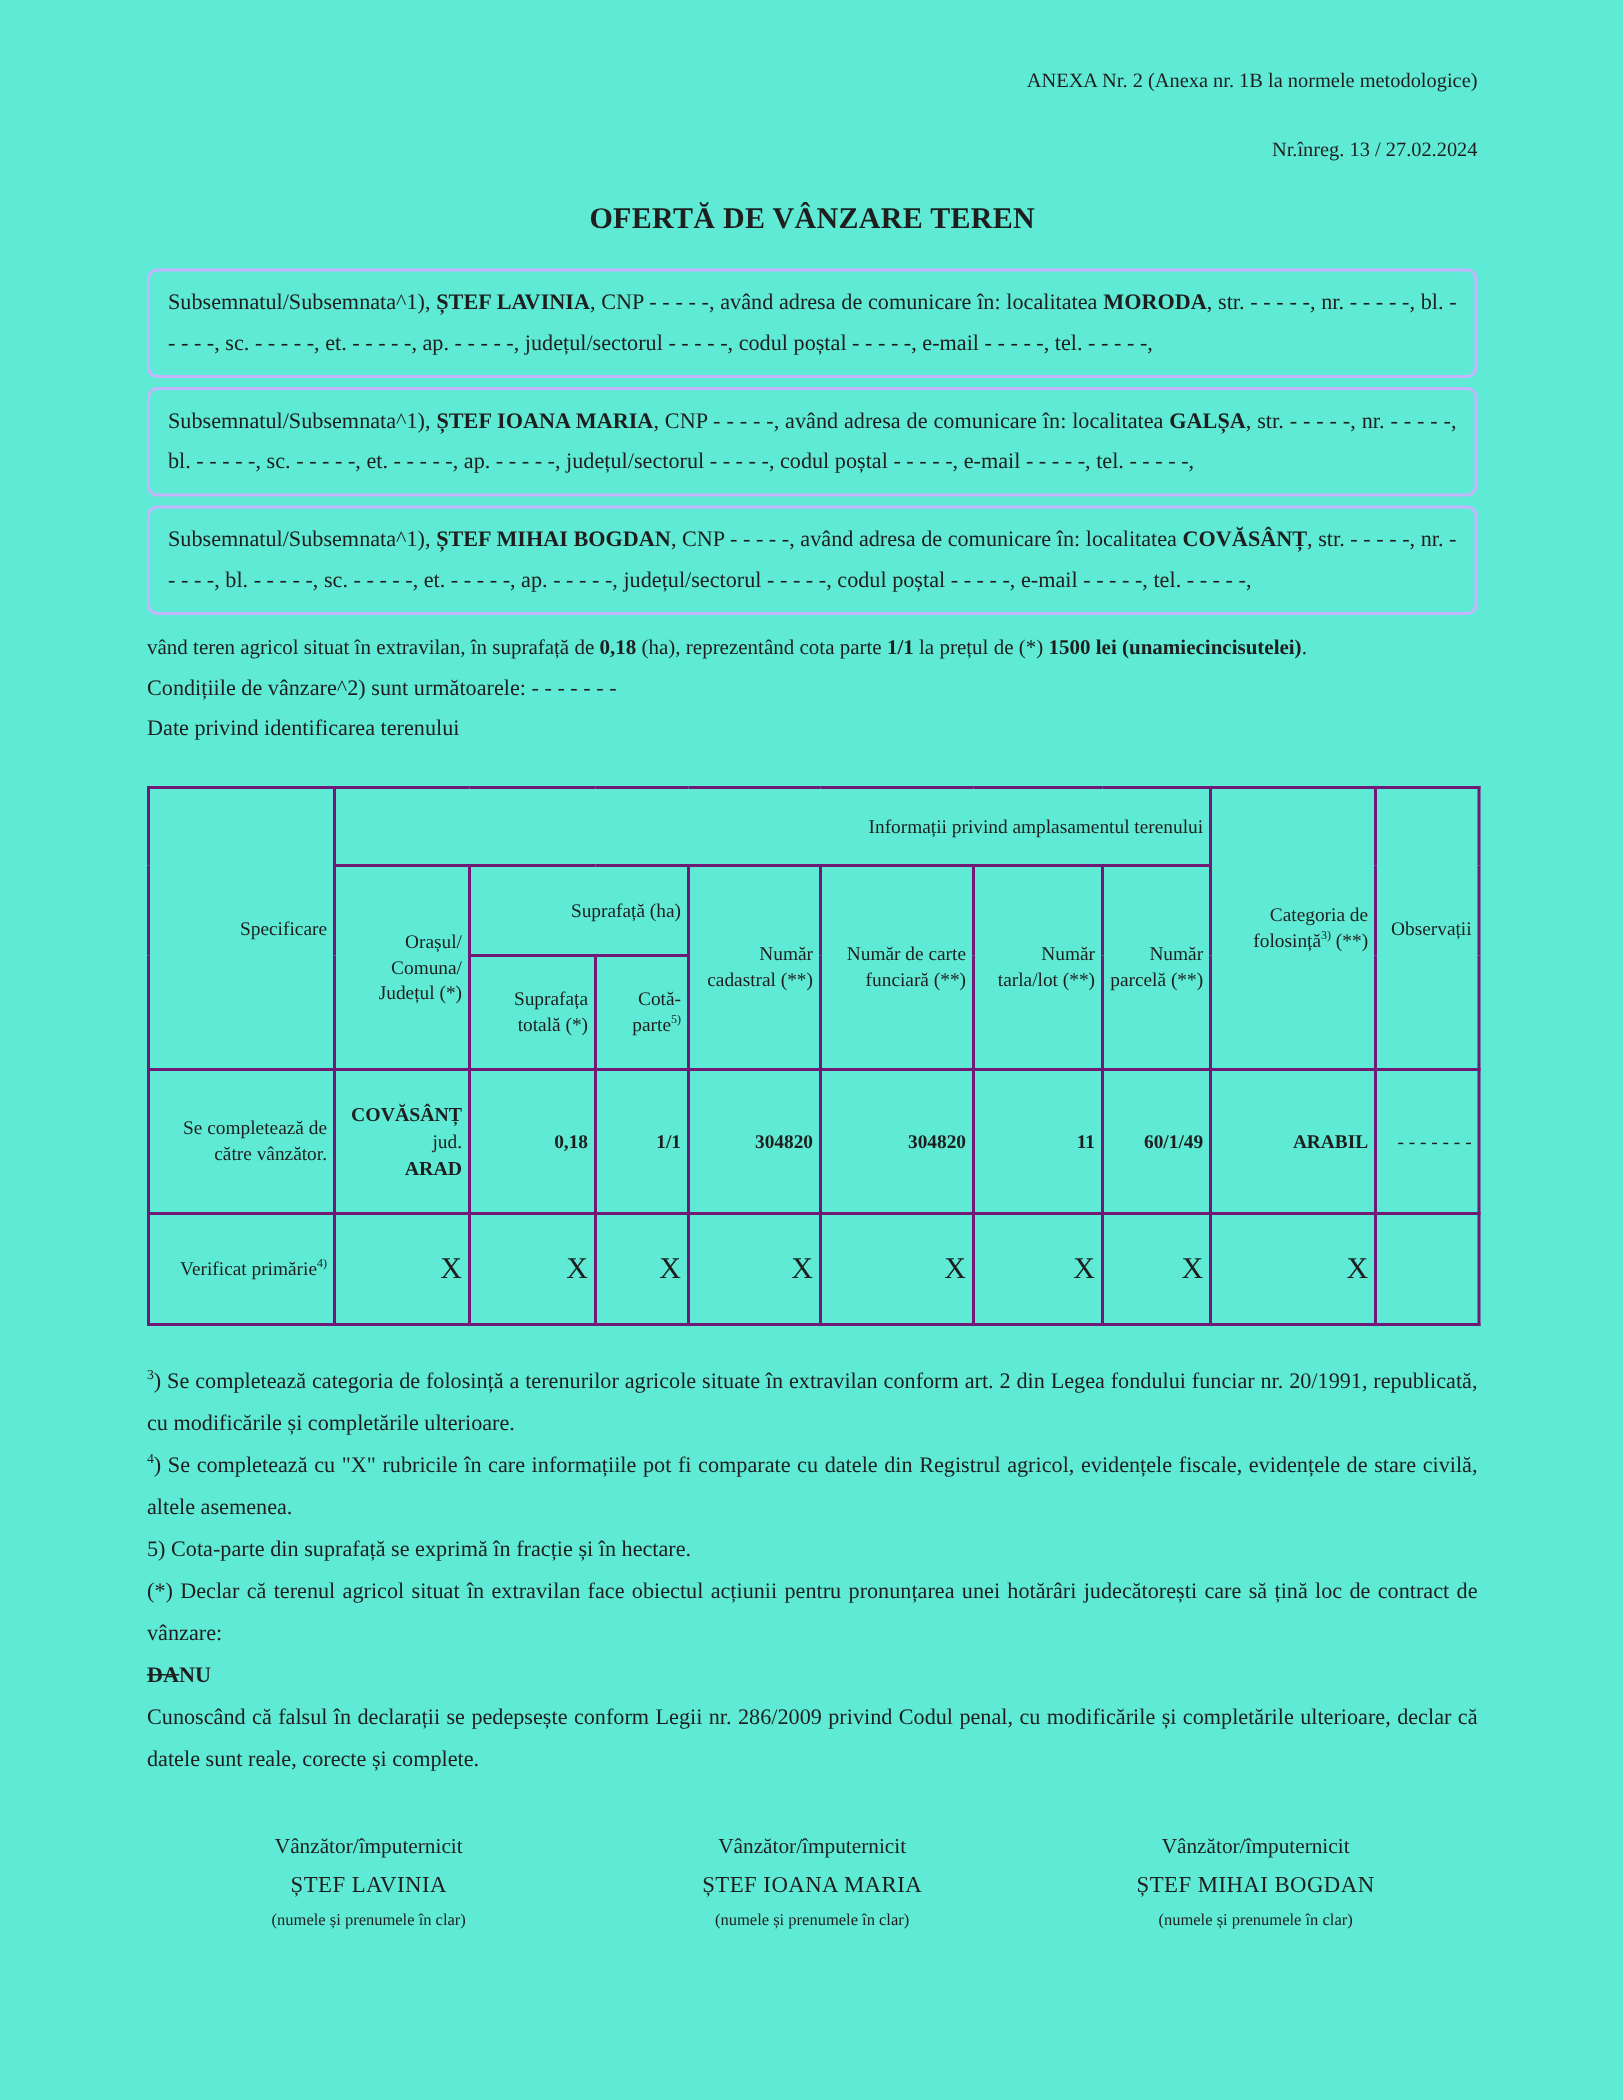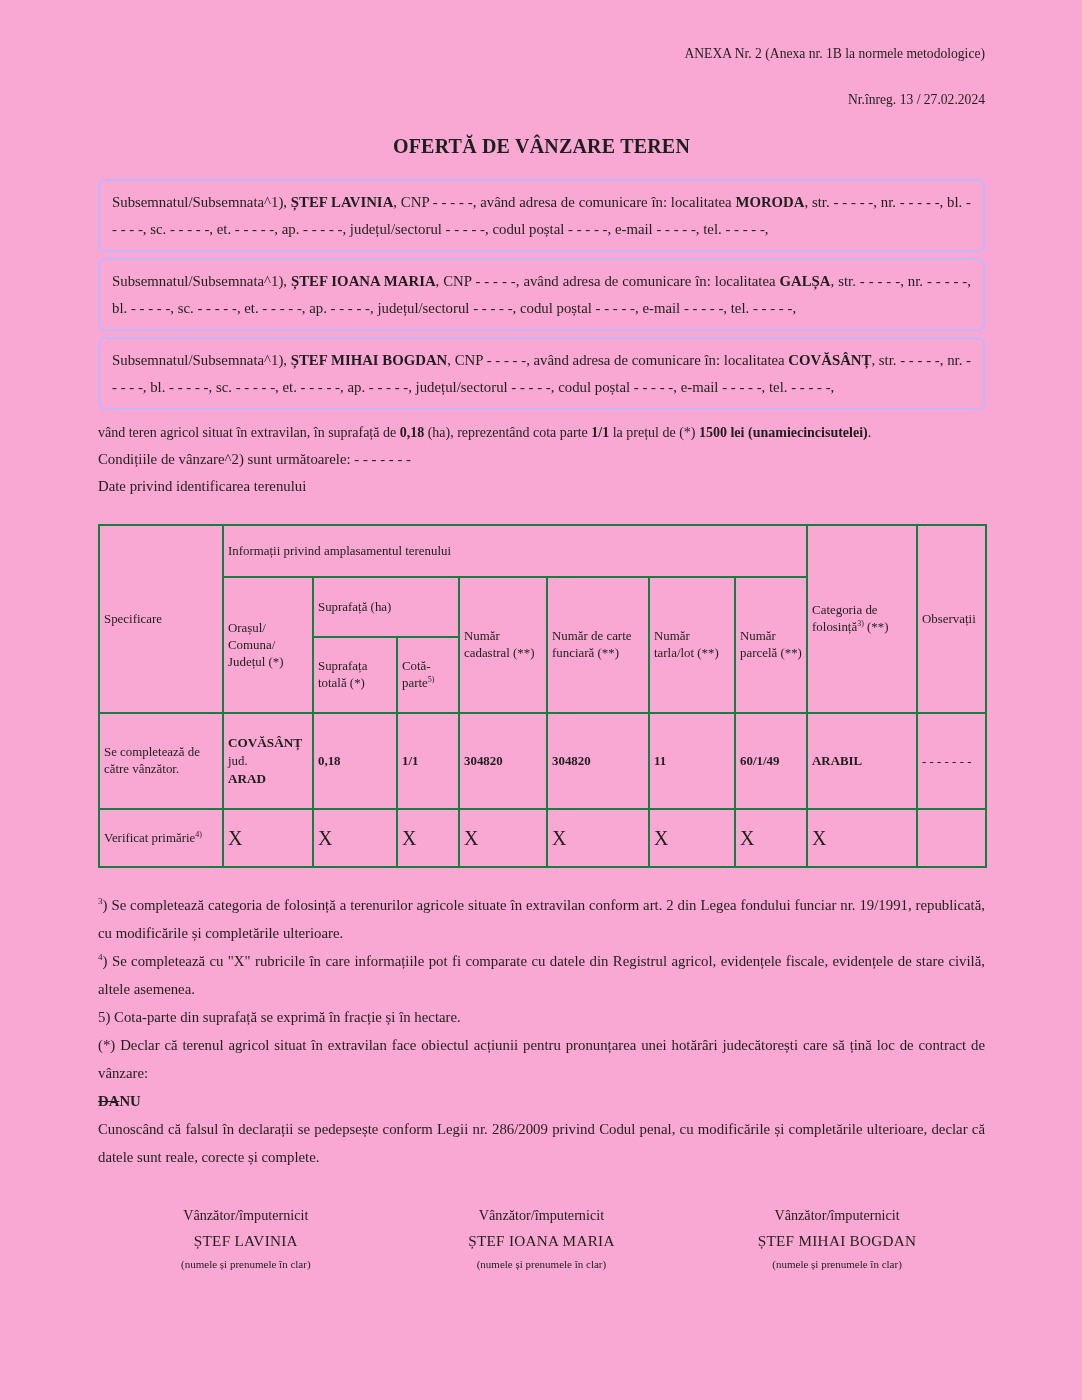--- a/index.html
+++ b/index.html
@@ -1,41 +1,41 @@
 <!DOCTYPE html>
 <html><head>
 <meta charset="utf-8">
 <style>
   * { margin:0; padding:0; box-sizing:border-box; }
   html,body { background:#ffffff; }
   .page {
-    width:1082px; height:1400px; background:#f9a8d4; color:#1e1e1e;
+    width:1082px; height:1400px; background:#5eead4; color:#1e1e1e;
     font-family:"Liberation Serif","DejaVu Serif",serif;
     padding:46px 97px 0 98px; position:relative; overflow:hidden;
   }
   .right-line { text-align:right; font-size:13.6px; }
   .reg-line { margin-top:30px; }
   .doc-title { text-align:center; font-weight:bold; font-size:20px; margin-top:27px; letter-spacing:.2px; }
   .seller-box {
     border:2px solid #c4b5fd; border-radius:7px;
     padding:8px 12px; margin-top:6px;
     font-size:14.8px; line-height:26.5px; text-align:justify;
   }
   .seller-box.first { margin-top:21px; }
   b.nm { font-weight:bold; }
   .para { margin-top:9px; font-size:14px; line-height:27px; text-align:justify; }
   .line { font-size:14.8px; line-height:27px; }
   sup { font-size:.62em; vertical-align:super; line-height:0; }
   table.land { border-collapse:collapse; table-layout:fixed; width:887px; margin-top:24px; }
   table.land td {
-    border:2px solid #15803d; text-align:left; vertical-align:middle;
+    border:2px solid #701a75; text-align:right; vertical-align:middle;
     font-size:12.9px; padding:2px 4px; line-height:17px;
   }
   tr.h1 { height:52px; } tr.h2 { height:60px; } tr.h3 { height:76px; }
-  tr.r1 { height:96px; } tr.r2 { height:58px;margin-left:38px; }
+  tr.r1 { height:96px; } tr.r2 { height:74px;margin-left:38px; }
   .prel { white-space:pre-line; }
   td.la { text-align:left; padding-left:9px; }
   .bold { font-weight:bold; }
   .cell-b { font-weight:bold; font-size:13.2px; }
   .oras-l { display:block; line-height:18px; }
   tr.r2 td.xcell { font-size:20px; }
   .fn { margin-top:0; font-size:14.8px; line-height:28px; text-align:justify; }
   .fn-block { margin-top:23px; }
   .danu { font-size:14.8px; line-height:28px; }
   .strike { text-decoration:line-through; }
@@ -141,21 +141,21 @@
         <td class="xcell">X</td>
         <td class="xcell">X</td>
         <td class="xcell">X</td>
         <td class="xcell">X</td>
         <td></td>
       </tr>
     </tbody>
   </table>
 
   <div class="fn-block">
-    <p class="fn"><sup>3</sup><span>) Se completează categoria de folosință a terenurilor agricole situate în extravilan conform art. 2 din Legea fondului funciar nr. 19/1991, republicată, cu modificările și completările ulterioare.</span></p>
+    <p class="fn"><sup>3</sup><span>) Se completează categoria de folosință a terenurilor agricole situate în extravilan conform art. 2 din Legea fondului funciar nr. 20/1991, republicată, cu modificările și completările ulterioare.</span></p>
     <p class="fn"><sup>4</sup><span>) Se completează cu "X" rubricile în care informațiile pot fi comparate cu datele din Registrul agricol, evidențele fiscale, evidențele de stare civilă, altele asemenea.</span></p>
     <p class="fn">5) Cota-parte din suprafață se exprimă în fracție și în hectare.</p>
     <p class="fn">(*) Declar că terenul agricol situat în extravilan face obiectul acțiunii pentru pronunțarea unei hotărâri judecătorești care să țină loc de contract de vânzare:</p>
     <p class="danu"><span class="bold strike da">DA</span><span class="bold">NU</span></p>
     <p class="fn">Cunoscând că falsul în declarații se pedepsește conform Legii nr. 286/2009 privind Codul penal, cu modificările și completările ulterioare, declar că datele sunt reale, corecte și complete.</p>
   </div>
 
   <div class="sig-row">
     <div class="sig">
       <div class="sig-role">Vânzător/împuternicit</div>

